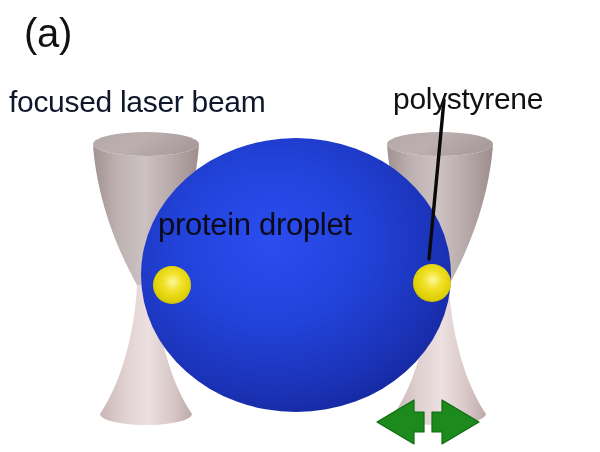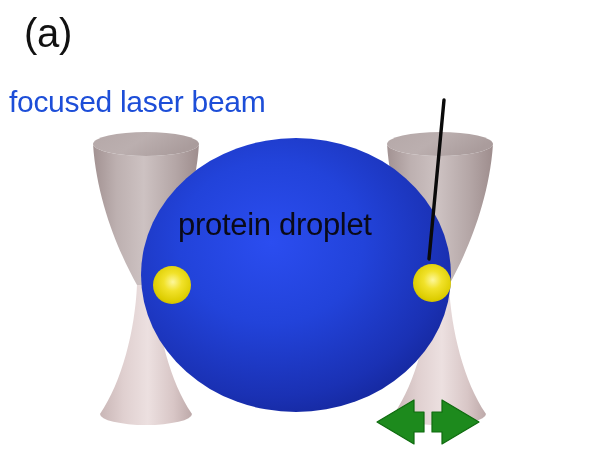--- a/index.html
+++ b/index.html
@@ -34,30 +34,30 @@
   #panel-label {
     left: 24px;
     top: 12px;
     font-size: 40px;
     color: #111111;
   }
   #laser-label {
     left: 9px;
     top: 86px;
     font-size: 30px;
-    color: #1d4ed8;
+    color: #0f172a;
   }
   #beads-label {
     left: 393px;
     top: 19px;
     font-size: 30px;
     color: #111111;
   }
   #droplet-label {
-    left: 178px;
+    left: 158px;
     top: 209px;
     font-size: 31px;
     color: #0a0a18;
   }
 </style>
 </head>
 <body>
 
 <div id="figure-root">
 
@@ -155,17 +155,18 @@
                L 442,432
                L 442,444 Z" fill="#1d8a1d" stroke="#0f6b0f" stroke-width="1.2" stroke-linejoin="round"></path>
     </g>
   </svg>
 
   <div class="lbl" id="panel-label">(a)</div>
 
   <div class="lbl" id="laser-label">focused laser beam</div>
 
   <div class="lbl" id="beads-label">
+    <div>polystyrene</div>
   </div>
 
   <div class="lbl" id="droplet-label">protein droplet</div>
 
 </div>
 
 </body></html>

